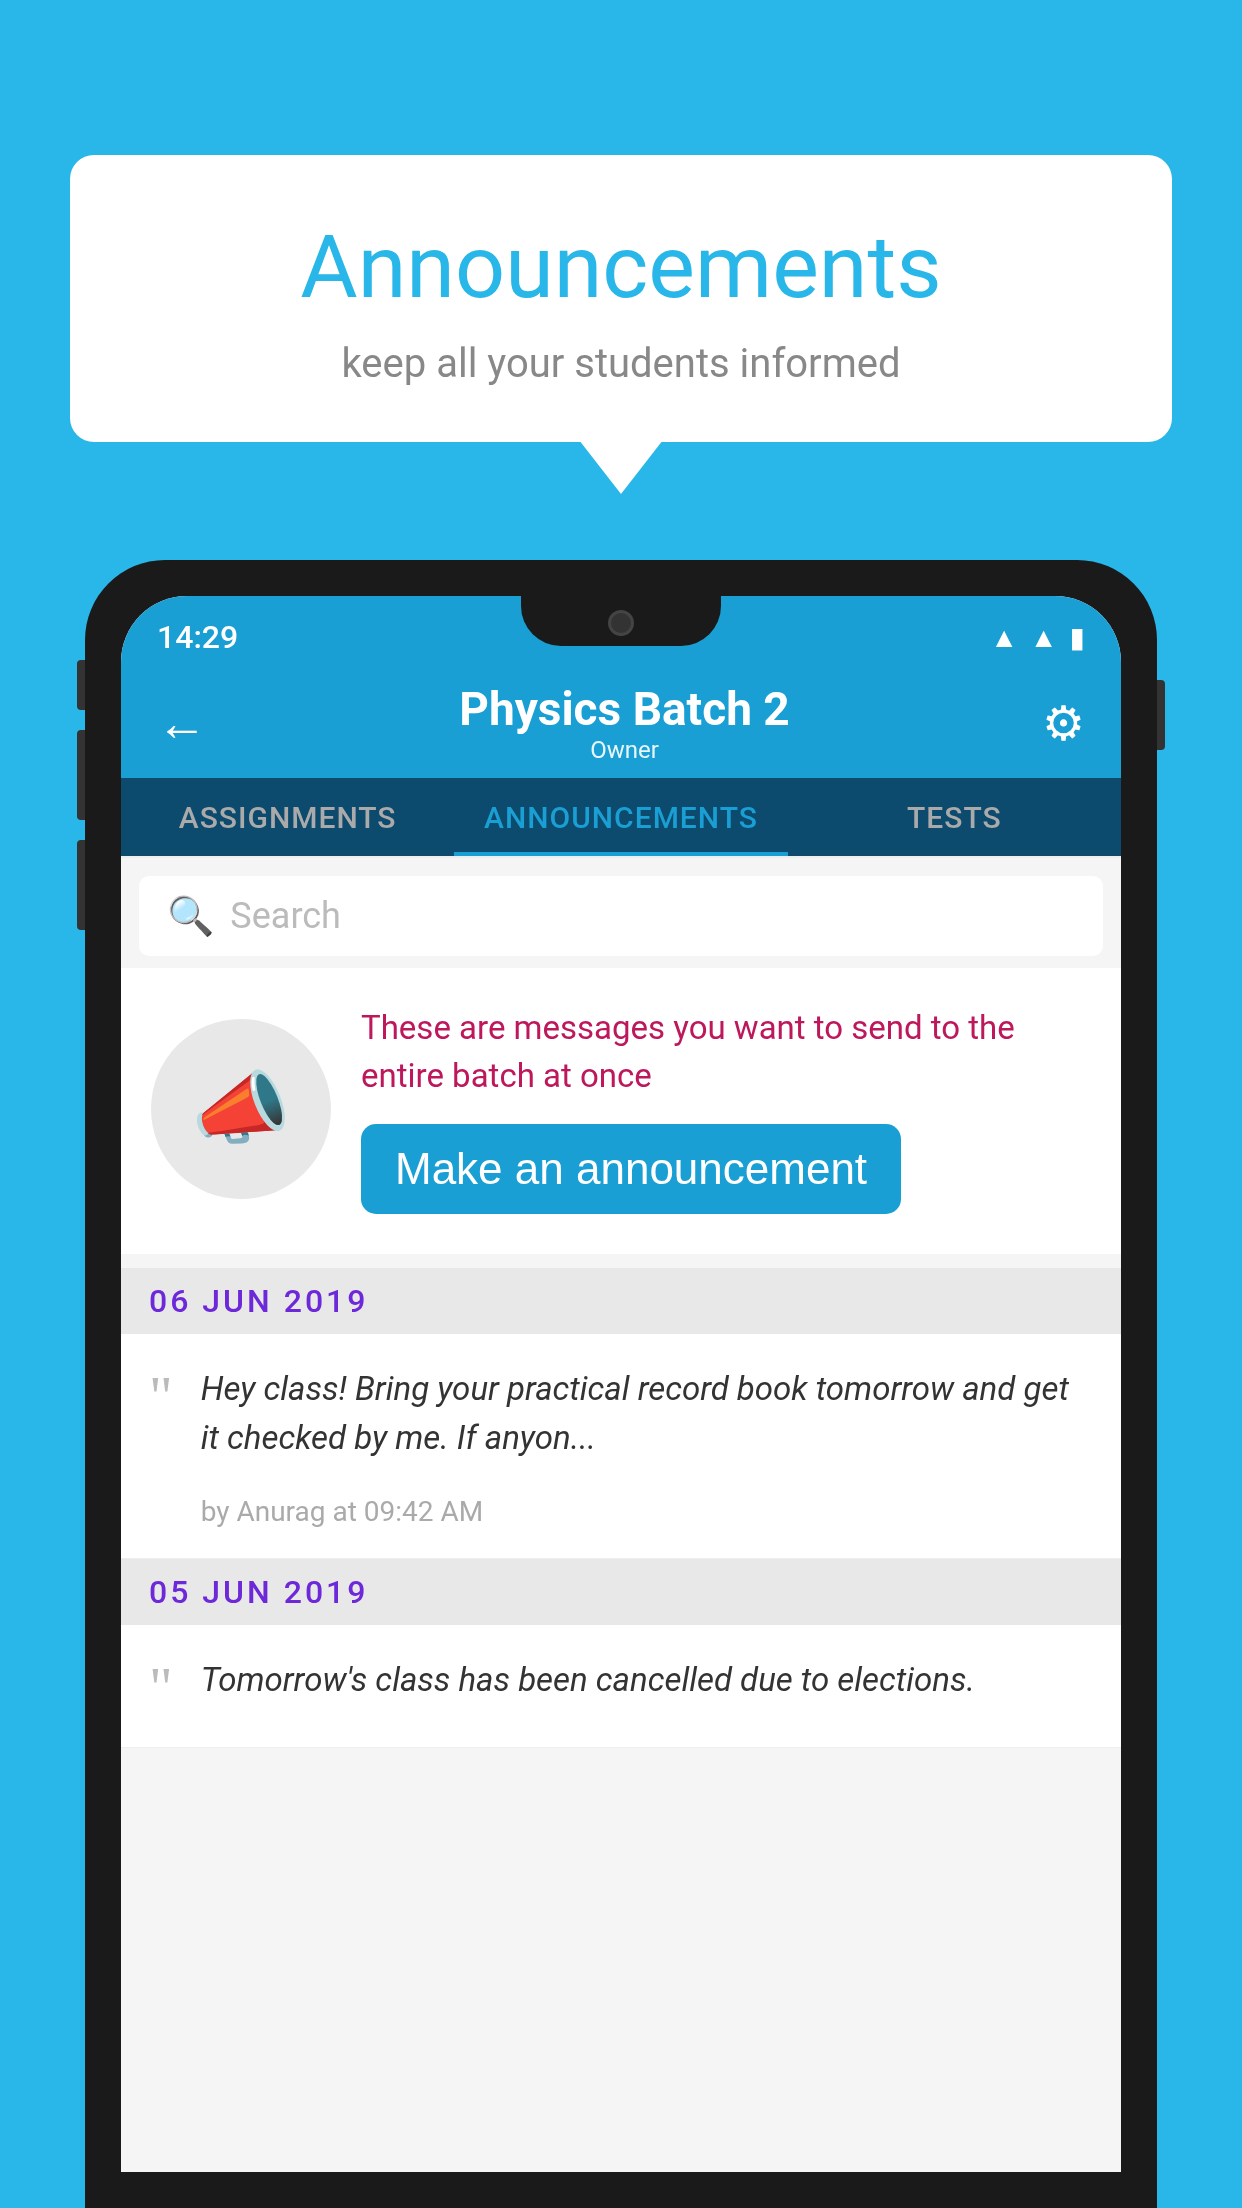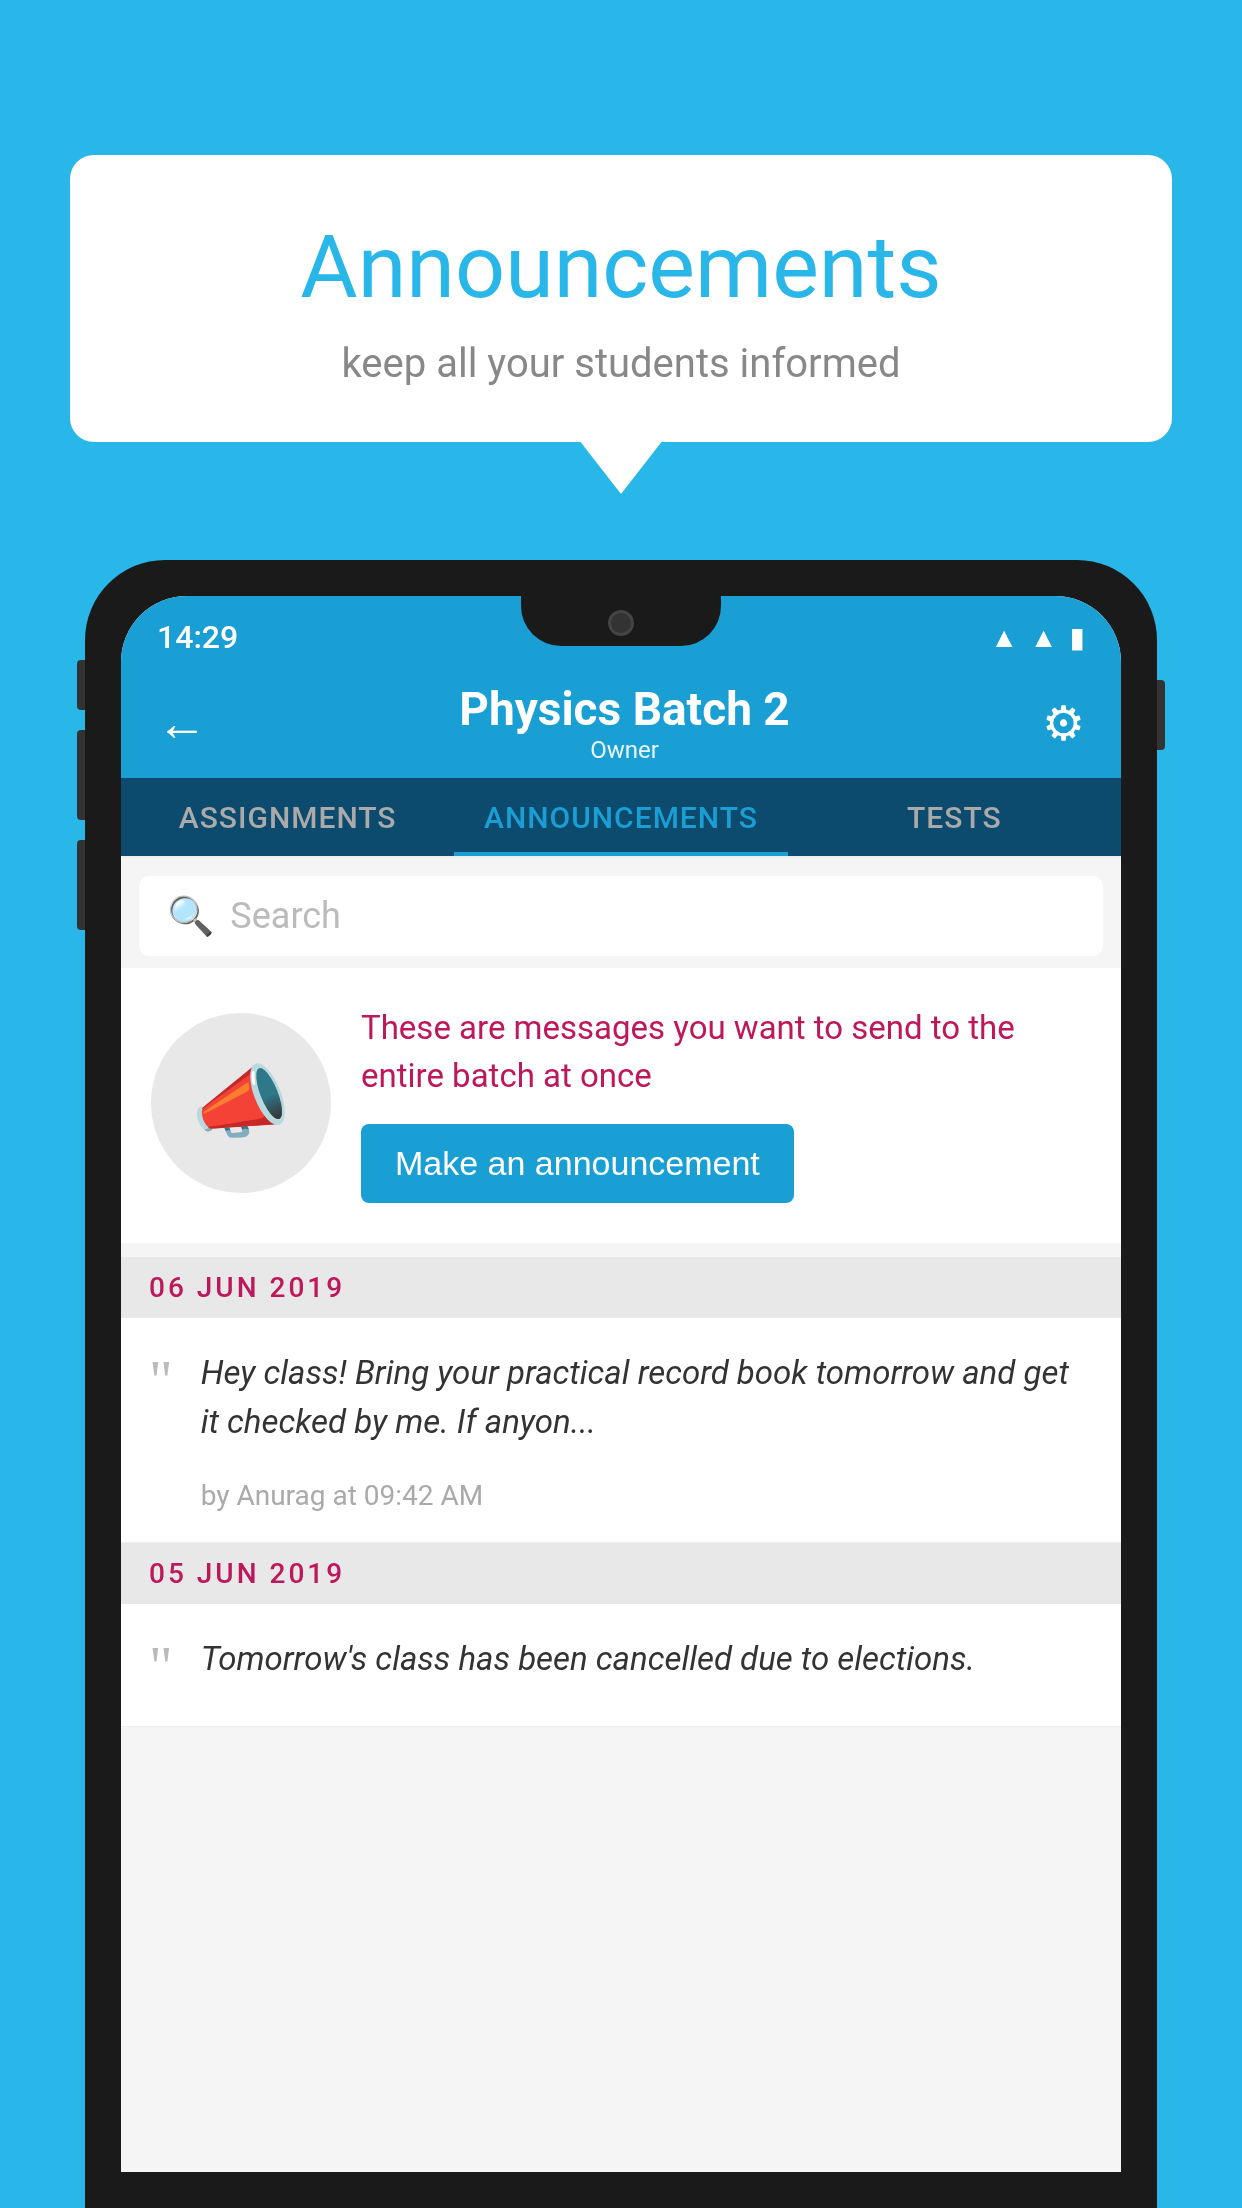--- a/index.html
+++ b/index.html
@@ -269,33 +269,33 @@
       color: #be185d;
       font-size: 33px;
       line-height: 1.45;
       margin-bottom: 24px;
     }
 
     .make-announcement-btn {
       background: #1a9fd4;
       color: white;
       border: none;
-      border-radius: 8px;
+      border-radius: 15px;
       padding: 20px 34px;
-      font-size: 34px;
+      font-size: 44px;
       font-weight: 500;
       cursor: pointer;
     }
 
     
     .date-separator {
       background: #e8e8e8;
       padding: 14px 28px;
-      font-size: 28px;
-      color: #be185d;
+      font-size: 32px;
+      color: #6d28d9;
       font-weight: 500;
       letter-spacing: 3px;
     }
 
     
     .announcement-item {
       background: white;
       padding: 30px 28px;
       display: flex;
       align-items: flex-start;

